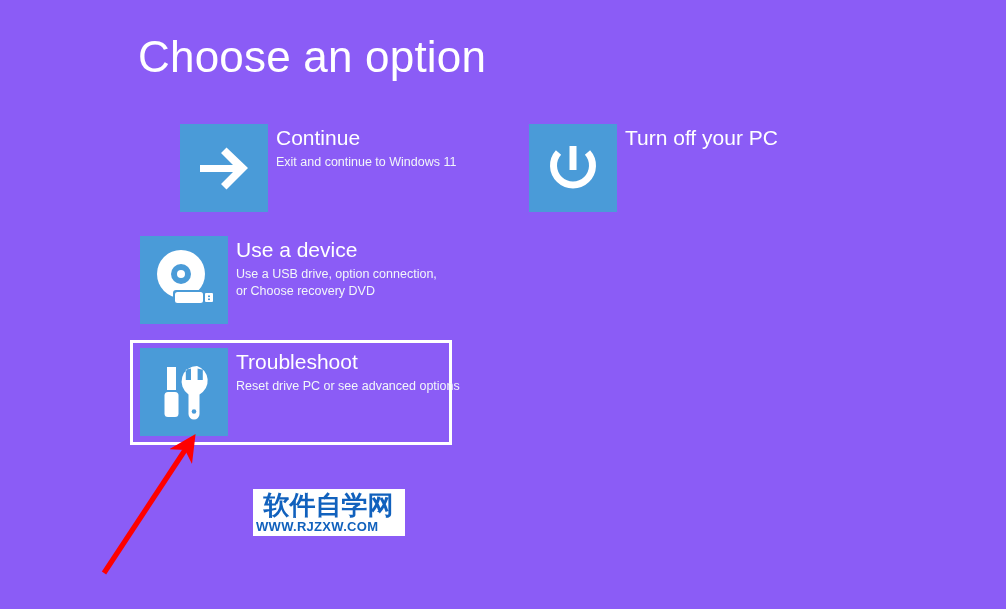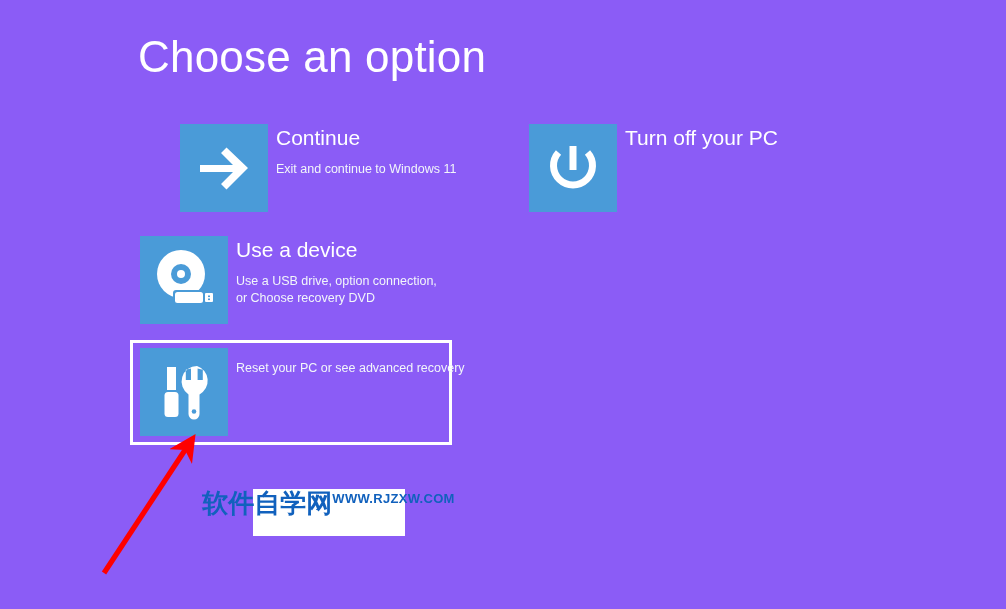--- a/index.html
+++ b/index.html
@@ -53,21 +53,21 @@
     font-weight: 300;
     color: #ffffff;
     line-height: 1.18;
     white-space: nowrap;
   }
   .option .opt-sub {
     font-size: 12.5px;
     font-weight: 400;
     color: #f2f6fa;
     line-height: 1.35;
-    margin-top: 10px;
+    margin-top: 3px;
     white-space: nowrap;
   }
 
   
   #opt-continue   { left: 140px; top: 124px; padding-left: 40px; }
   #opt-device     { left: 140px; top: 236px; }
   #opt-poweroff   { left: 500px; top: 124px; margin-left: 29px; }
 
   
   #opt-troubleshoot {
@@ -86,21 +86,21 @@
   #watermark {
     position: absolute;
     left: 253px;
     top: 489px;
     width: 152px;
     height: 47px;
     background: #ffffff;
     box-sizing: border-box;
     padding: 1px 4px 2px 3px;
     display: flex;
-    flex-direction: row;
+    flex-direction: column;
     justify-content: center;
   }
   #watermark .wm-cn {
     font-size: 26px;
     font-weight: bold;
     color: #1161bd;
     line-height: 1.0;
     letter-spacing: 0px;
     text-align: center;
     white-space: nowrap;
@@ -170,21 +170,22 @@
 
         <path d="M27 19 h9 v23 h-9 z" fill="#ffffff"></path>
         <rect x="24.5" y="44" width="14" height="25" rx="3.5" ry="3.5" fill="#ffffff"></rect>
 
         <path d="M57 18 a15.5 15.5 0 0 0 -8.5 28.4 V66 a5.5 5.5 0 0 0 11 0 V46.4 A15.5 15.5 0 0 0 57 18 z
                  M51 20.5 v11.5 h-5.2 V21.8 z M62.8 21.8 V32 h-5.2 V20.5 z" fill="#ffffff"></path>
         <circle cx="54" cy="63.5" r="2.3" fill="#4a9bd8"></circle>
       </svg>
     </div>
     <div class="labels">
-      <div class="opt-sub">Reset your PC or see advanced recovery</div>
+      <div class="opt-title">Troubleshoot</div>
+      <div class="opt-sub">Reset drive PC or see advanced options</div>
     </div>
   </div>
 
   <div class="option" id="opt-poweroff">
     <div class="tile">
       <svg width="88" height="88" viewBox="0 0 88 88">
         <path d="M44 22 v24" stroke="#ffffff" stroke-width="7" stroke-linecap="butt" fill="none"></path>
         <path d="M29.5 28.5 a19.5 19.5 0 1 0 29 0" stroke="#ffffff" stroke-width="7" fill="none" stroke-linecap="butt"></path>
       </svg>
     </div>

